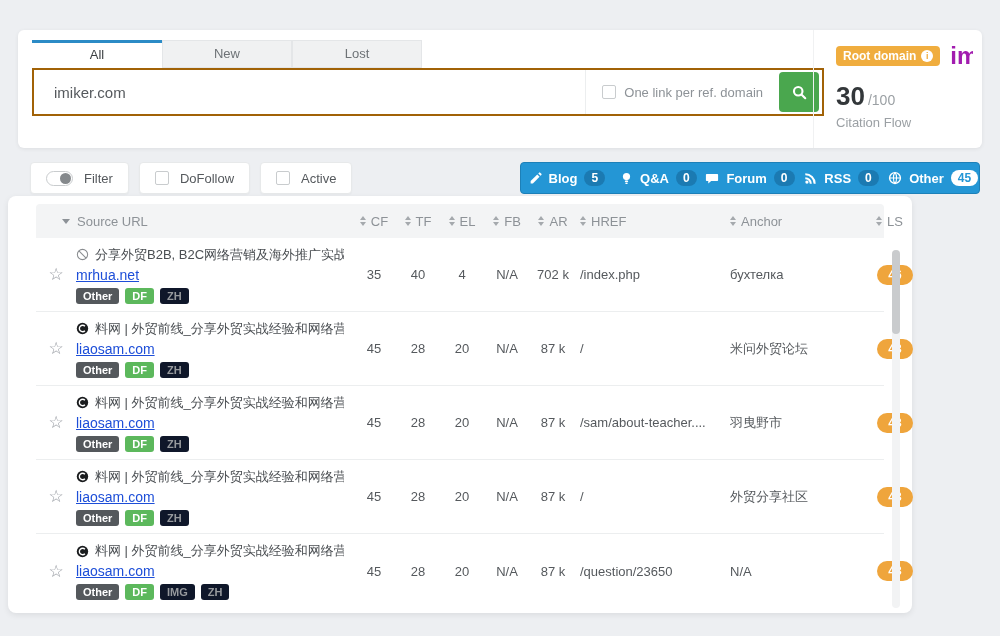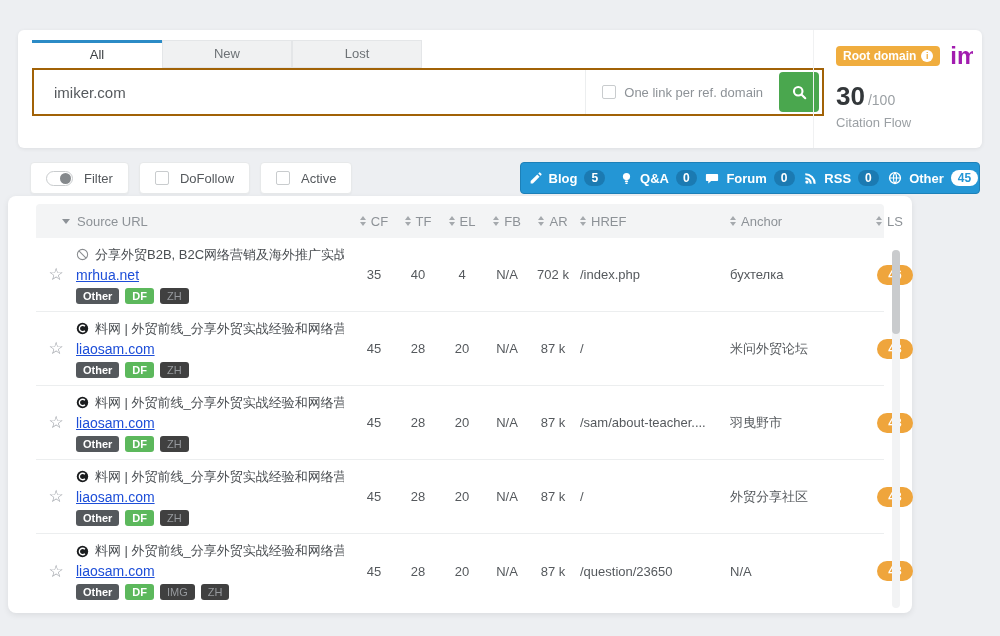--- a/index.html
+++ b/index.html
@@ -97,21 +97,21 @@
   .row { height: 74px; align-items: center; border-bottom: 1px solid #eceeef; font-size: 13px; color: #55595d; }
   .cell-star { text-align: center; font-size: 17px; color: #9599a0; cursor: pointer; }
   .cell-source { overflow: hidden; padding-right: 8px; }
   .title-line { display: flex; align-items: center; gap: 6px; font-size: 13px; color: #4a4e52; white-space: nowrap; overflow: hidden; }
   .title-line svg { flex: none; }
   .domain-link { color: #1d4ed8; text-decoration: underline; font-size: 14px; display: inline-block; margin: 3px 0 5px; }
   .tags { display: flex; align-items: center; }
   .tag { display: inline-block; border-radius: 3px; padding: 2px 7px; font-size: 11px; font-weight: bold; margin-right: 6px; white-space: nowrap; }
   .tag.dark { background: #54585c; color: #fff; }
   .tag.green { background: #5cb85c; color: #fff; }
-  .tag.light { background: #404040; color: #96999d; font-weight: normal; }
+  .tag.light { background: #0f172a; color: #96999d; font-weight: bold; }
   .cell-num { text-align: center; }
   .cell-txt { text-align: left; padding-left: 4px; white-space: nowrap; overflow: hidden; }
   .cell-ls { padding-left: 5px; }
   .ls-badge {
     display: inline-block; background: #efa53c; color: #fff; font-size: 12px; font-weight: bold;
     border-radius: 10px; padding: 3px 0; width: 36px; text-align: center;
   }
   .scrollbar { position: absolute; right: 12px; top: 54px; bottom: 5px; width: 8px; background: #f2f3f4; border-radius: 4px; }
   .scroll-thumb { position: absolute; top: 0; left: 0; width: 8px; height: 84px; background: #c9cbcd; border-radius: 4px; }
 </style>

